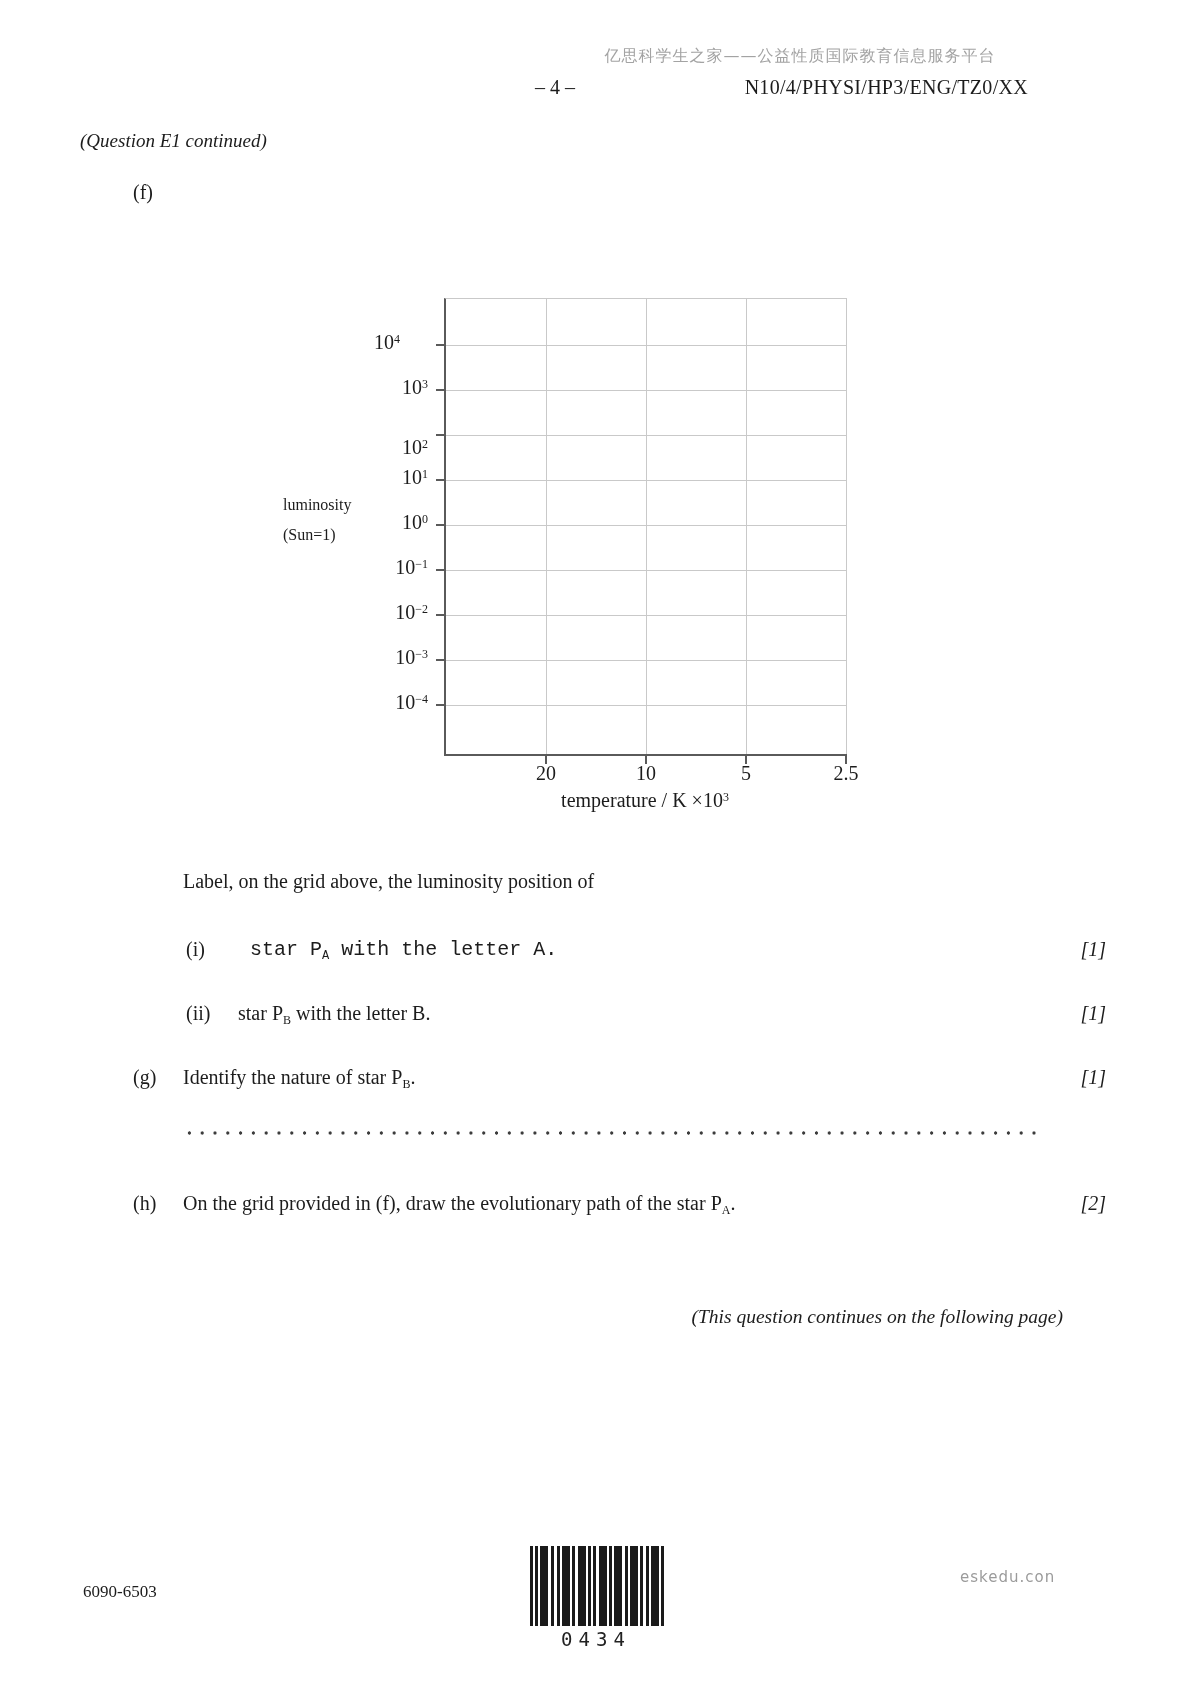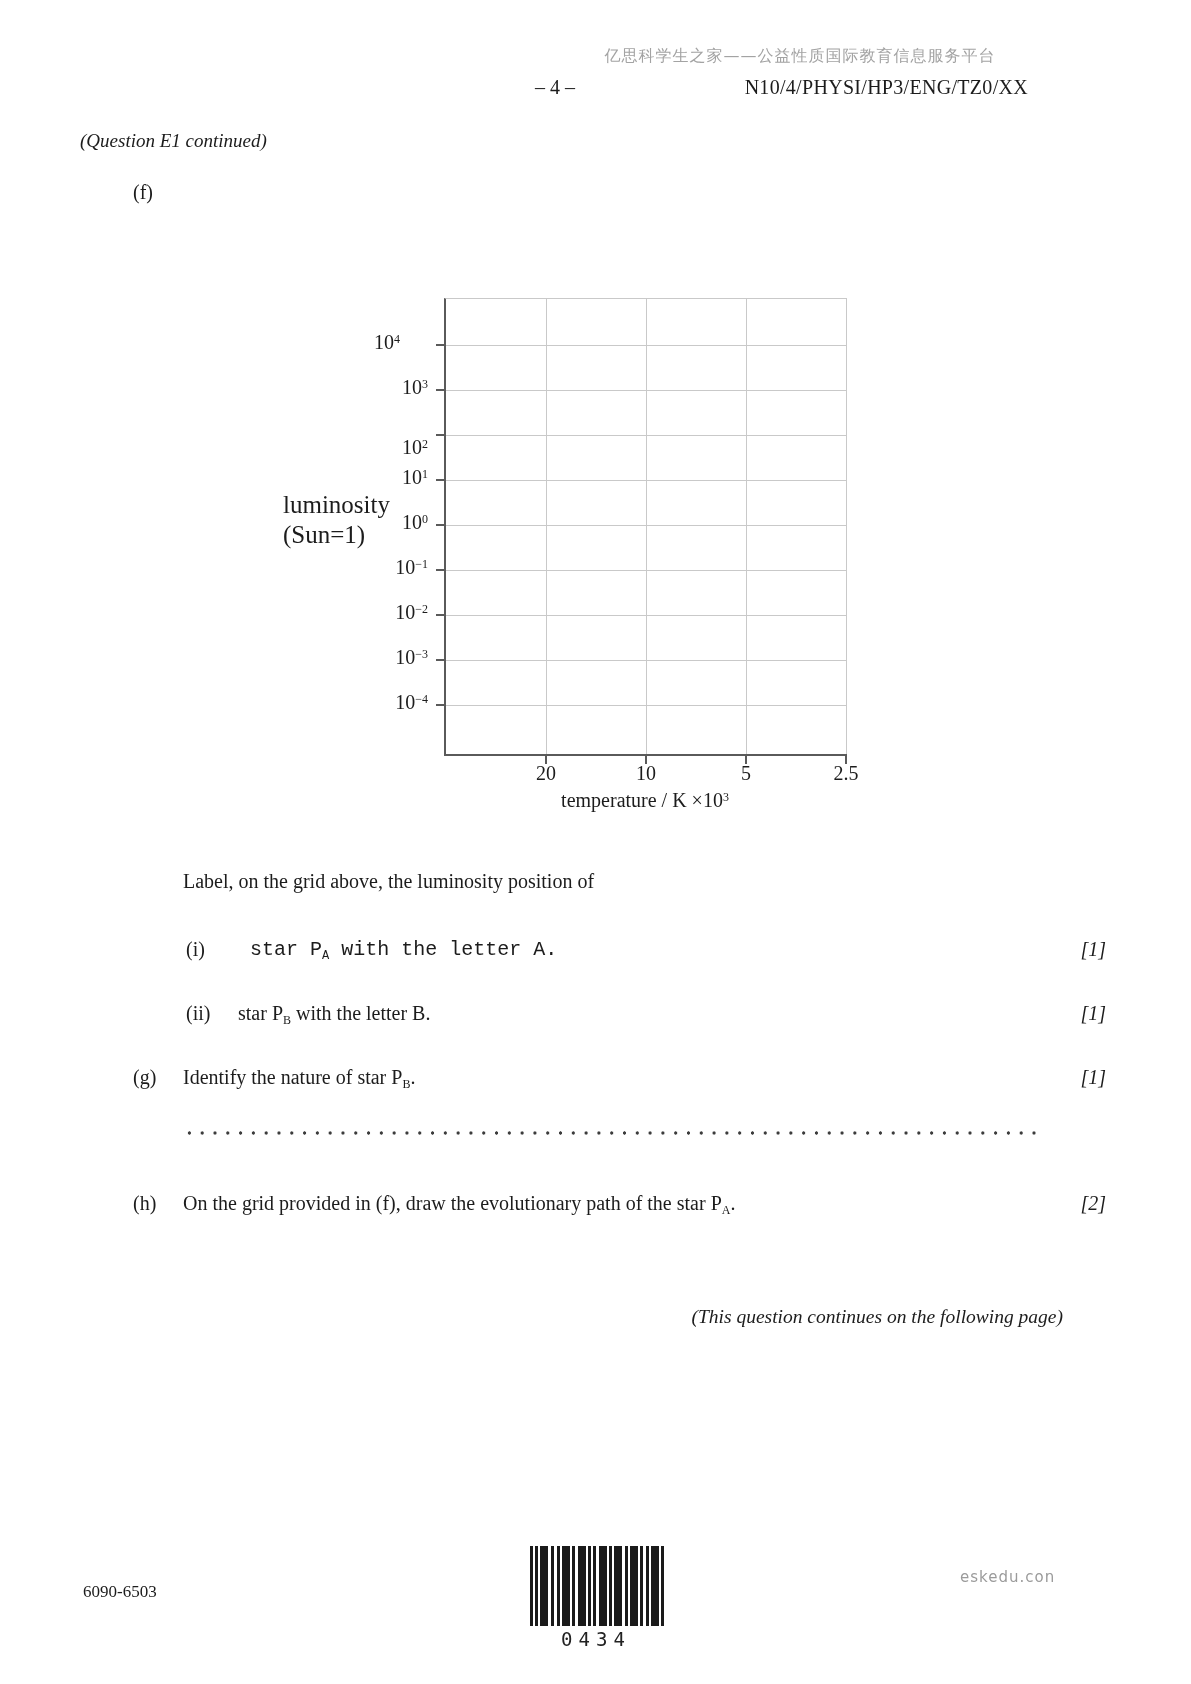--- a/index.html
+++ b/index.html
@@ -26,21 +26,21 @@
     border-left:2px solid #5a5a5a;border-bottom:2px solid #5a5a5a;
     border-top:1px solid #c9c9c9;border-right:1px solid #c9c9c9;
     box-sizing:content-box;
   }
   .plot .hline{position:absolute;left:0;width:100%;height:1px;background:#c9c9c9;}
   .plot .vline{position:absolute;top:0;height:100%;width:1px;background:#c9c9c9;}
   .plot .ytick{position:absolute;left:-10px;width:10px;height:2px;background:#5a5a5a;}
   .plot .ylab{position:absolute;left:-100px;width:82px;text-align:right;font-size:20px;}
   .plot .xtick{position:absolute;bottom:-10px;height:10px;width:2px;background:#5a5a5a;}
   .plot .xlab{position:absolute;top:463px;width:70px;text-align:center;font-size:20px;}
-  .ylabel-block{left:283px;top:490px;font-size:25px;line-height:30px;}
+  .ylabel-block{left:283px;top:490px;font-size:16px;line-height:30px;}
   .xlabel{left:444px;top:789px;width:402px;text-align:center;font-size:20px;}
   
   .row{left:0;width:1106px;}
   .row .marker{position:absolute;}
   .row .marks{position:absolute;right:0;font-style:italic;}
   .intro{top:870px;left:183px;}
   .row-i{top:938px;}  .row-i .marker{left:186px;} .row-i .txt{position:absolute;left:250px;font-family:Liberation Mono, monospace;}
   .row-ii{top:1002px;} .row-ii .marker{left:186px;} .row-ii .txt{position:absolute;left:238px;}
   .row-g{top:1066px;}  .row-g .marker{left:133px;} .row-g .txt{position:absolute;left:183px;}
   .row-h{top:1192px;}  .row-h .marker{left:133px;} .row-h .txt{position:absolute;left:183px;}

